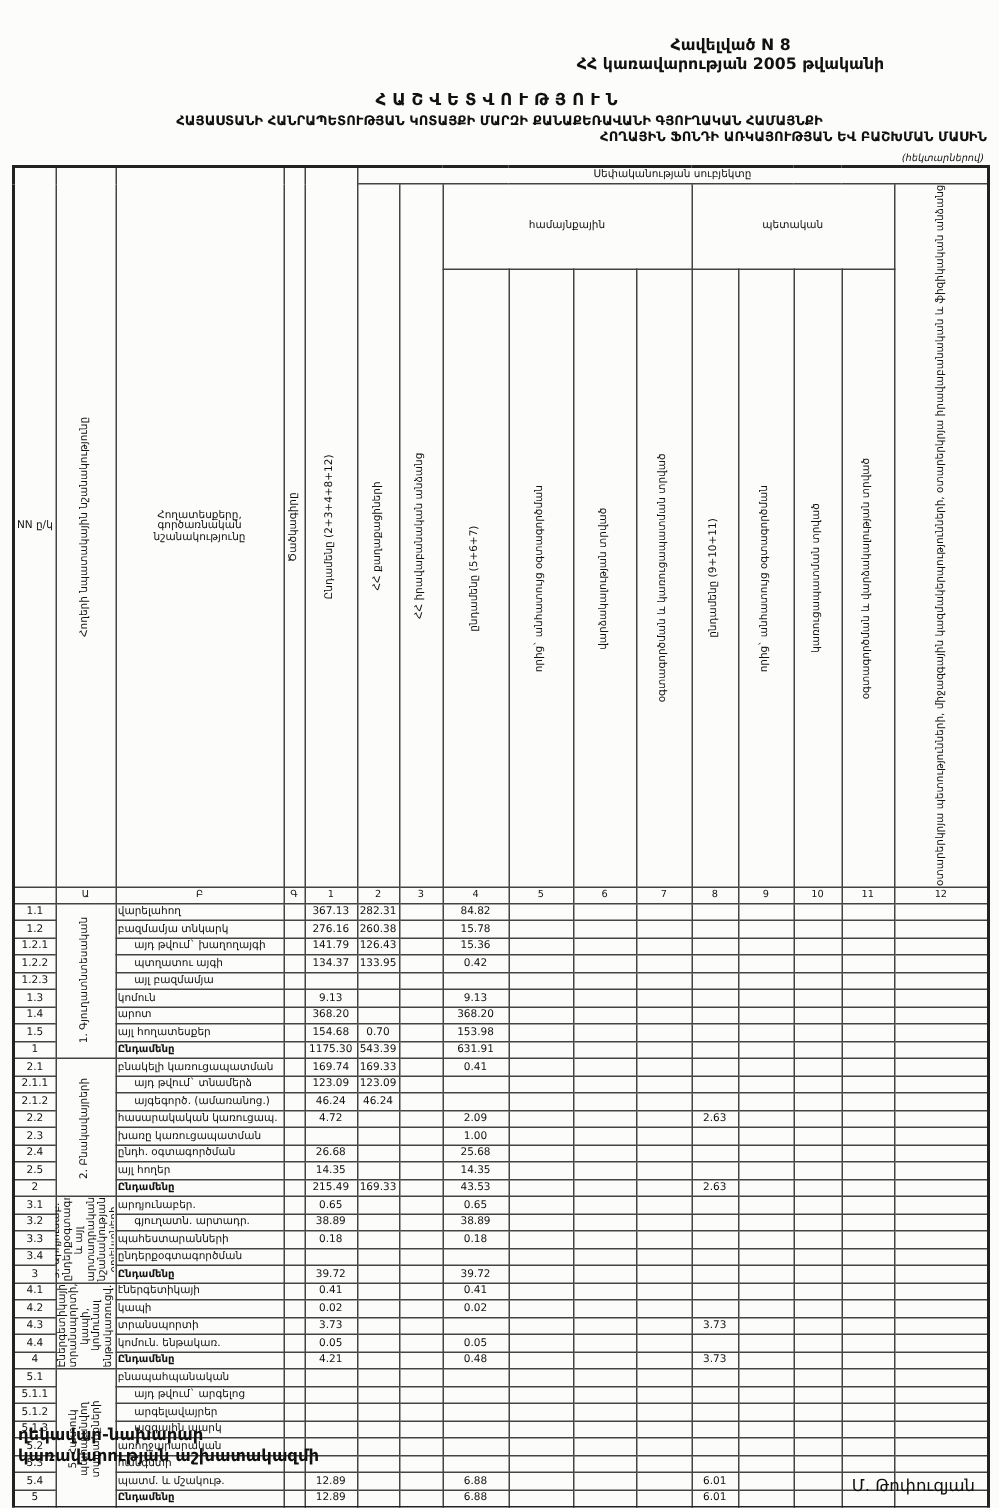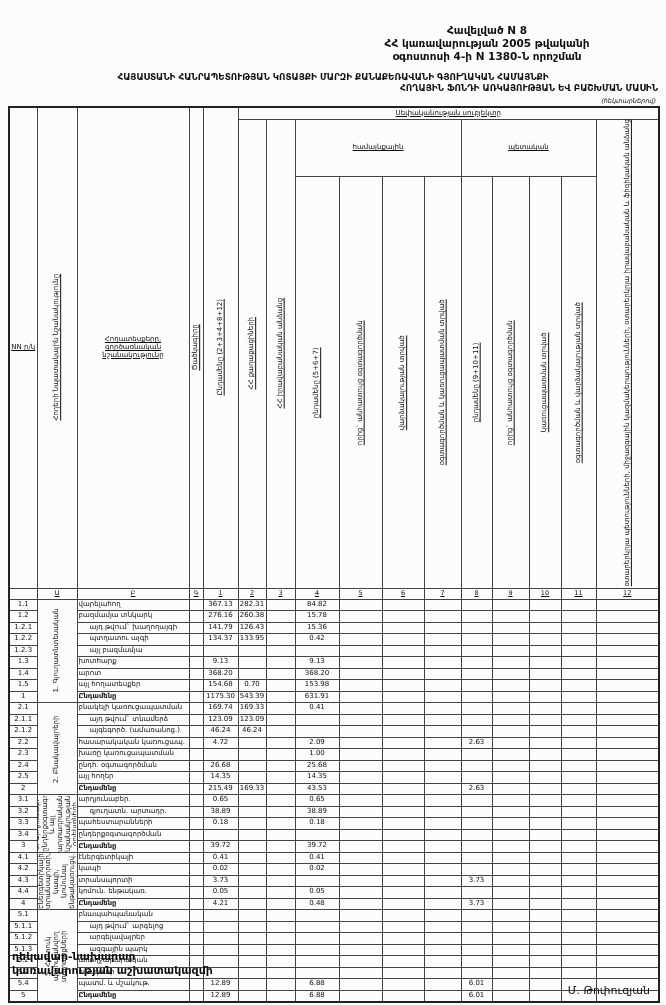--- a/index.html
+++ b/index.html
@@ -21,21 +21,21 @@
   .title-l4 { font-size:9.5px; font-weight:bold; margin-top:2px; }
 
   .units-note { text-align:right; font-size:6.5px; font-style:italic; margin:4px 2px 1px 0; }
 
   table.land { border-collapse:collapse; table-layout:fixed; width:650px; margin:0 auto 0 0;
     border:2px solid #222; }
   table.land th, table.land td {
     border:1px solid #444; padding:0 1px; font-weight:normal;
     font-size:7px; line-height:1.1; overflow:hidden; vertical-align:middle;
   }
-  thead th { text-align:center;text-decoration:underline; }
+  thead th { text-align:center; }
   th.band { font-size:7px; height:12px; }
   th.vert, td.sec {
     writing-mode:vertical-rl; transform:rotate(180deg);
     white-space:normal; font-size:6.3px; line-height:1.08; text-align:center; padding:1px 0;
   }
   tr.hdr-deep th { height:86px; }
   th.nn { font-size:6.5px; white-space:normal; }
   tr.letters-row th { height:11px; font-size:6.5px; padding:0; }
 
   tbody td { height:11.5px; white-space:nowrap; }
@@ -51,24 +51,24 @@
   .sign-name { position:absolute; right:16px; top:984px; font-size:11px; font-weight:normal; }
 </style>
 </head>
 <body>
 
 <div class="doc">
 
   <div class="appendix">
     <div>Հավելված N 8</div>
     <div>ՀՀ կառավարության 2005 թվականի</div>
-    <div>օգոստոսի 4-ի N 1380-Ն որոշման</div>
   </div>
 
   <div class="title-block">
+    <div class="title-main">ՀԱՇՎԵՏՎՈՒԹՅՈՒՆ</div>
     <div class="title-l2">ՀԱՅԱՍՏԱՆԻ ՀԱՆՐԱՊԵՏՈՒԹՅԱՆ ԿՈՏԱՅՔԻ ՄԱՐԶԻ ՔԱՆԱՔԵՌԱՎԱՆԻ ԳՅՈՒՂԱԿԱՆ ՀԱՄԱՅՆՔԻ</div>
     <div class="title-l3">ՀՈՂԱՅԻՆ ՖՈՆԴԻ ԱՌԿԱՅՈՒԹՅԱՆ ԵՎ ԲԱՇԽՄԱՆ ՄԱՍԻՆ</div>
   </div>
 
   <div class="units-note">(հեկտարներով)</div>
 
   <table class="land">
     <colgroup>
       <col style="width:28px">
         <col style="width:40px">
@@ -214,21 +214,21 @@
           <td class="val"></td>
           <td class="val"></td>
           <td class="val"></td>
           <td class="val"></td>
           <td class="val"></td>
           <td class="val"></td>
           <td class="val"></td>
         </tr>
         <tr>
           <td class="num">1.3</td>
-          <td class="lbl">խոտհարք</td>
+          <td class="lbl">կոմուն</td>
           <td class="code"></td>
           <td class="val">9.13</td>
           <td class="val"></td>
           <td class="val"></td>
           <td class="val">9.13</td>
           <td class="val"></td>
           <td class="val"></td>
           <td class="val"></td>
           <td class="val"></td>
           <td class="val"></td>

